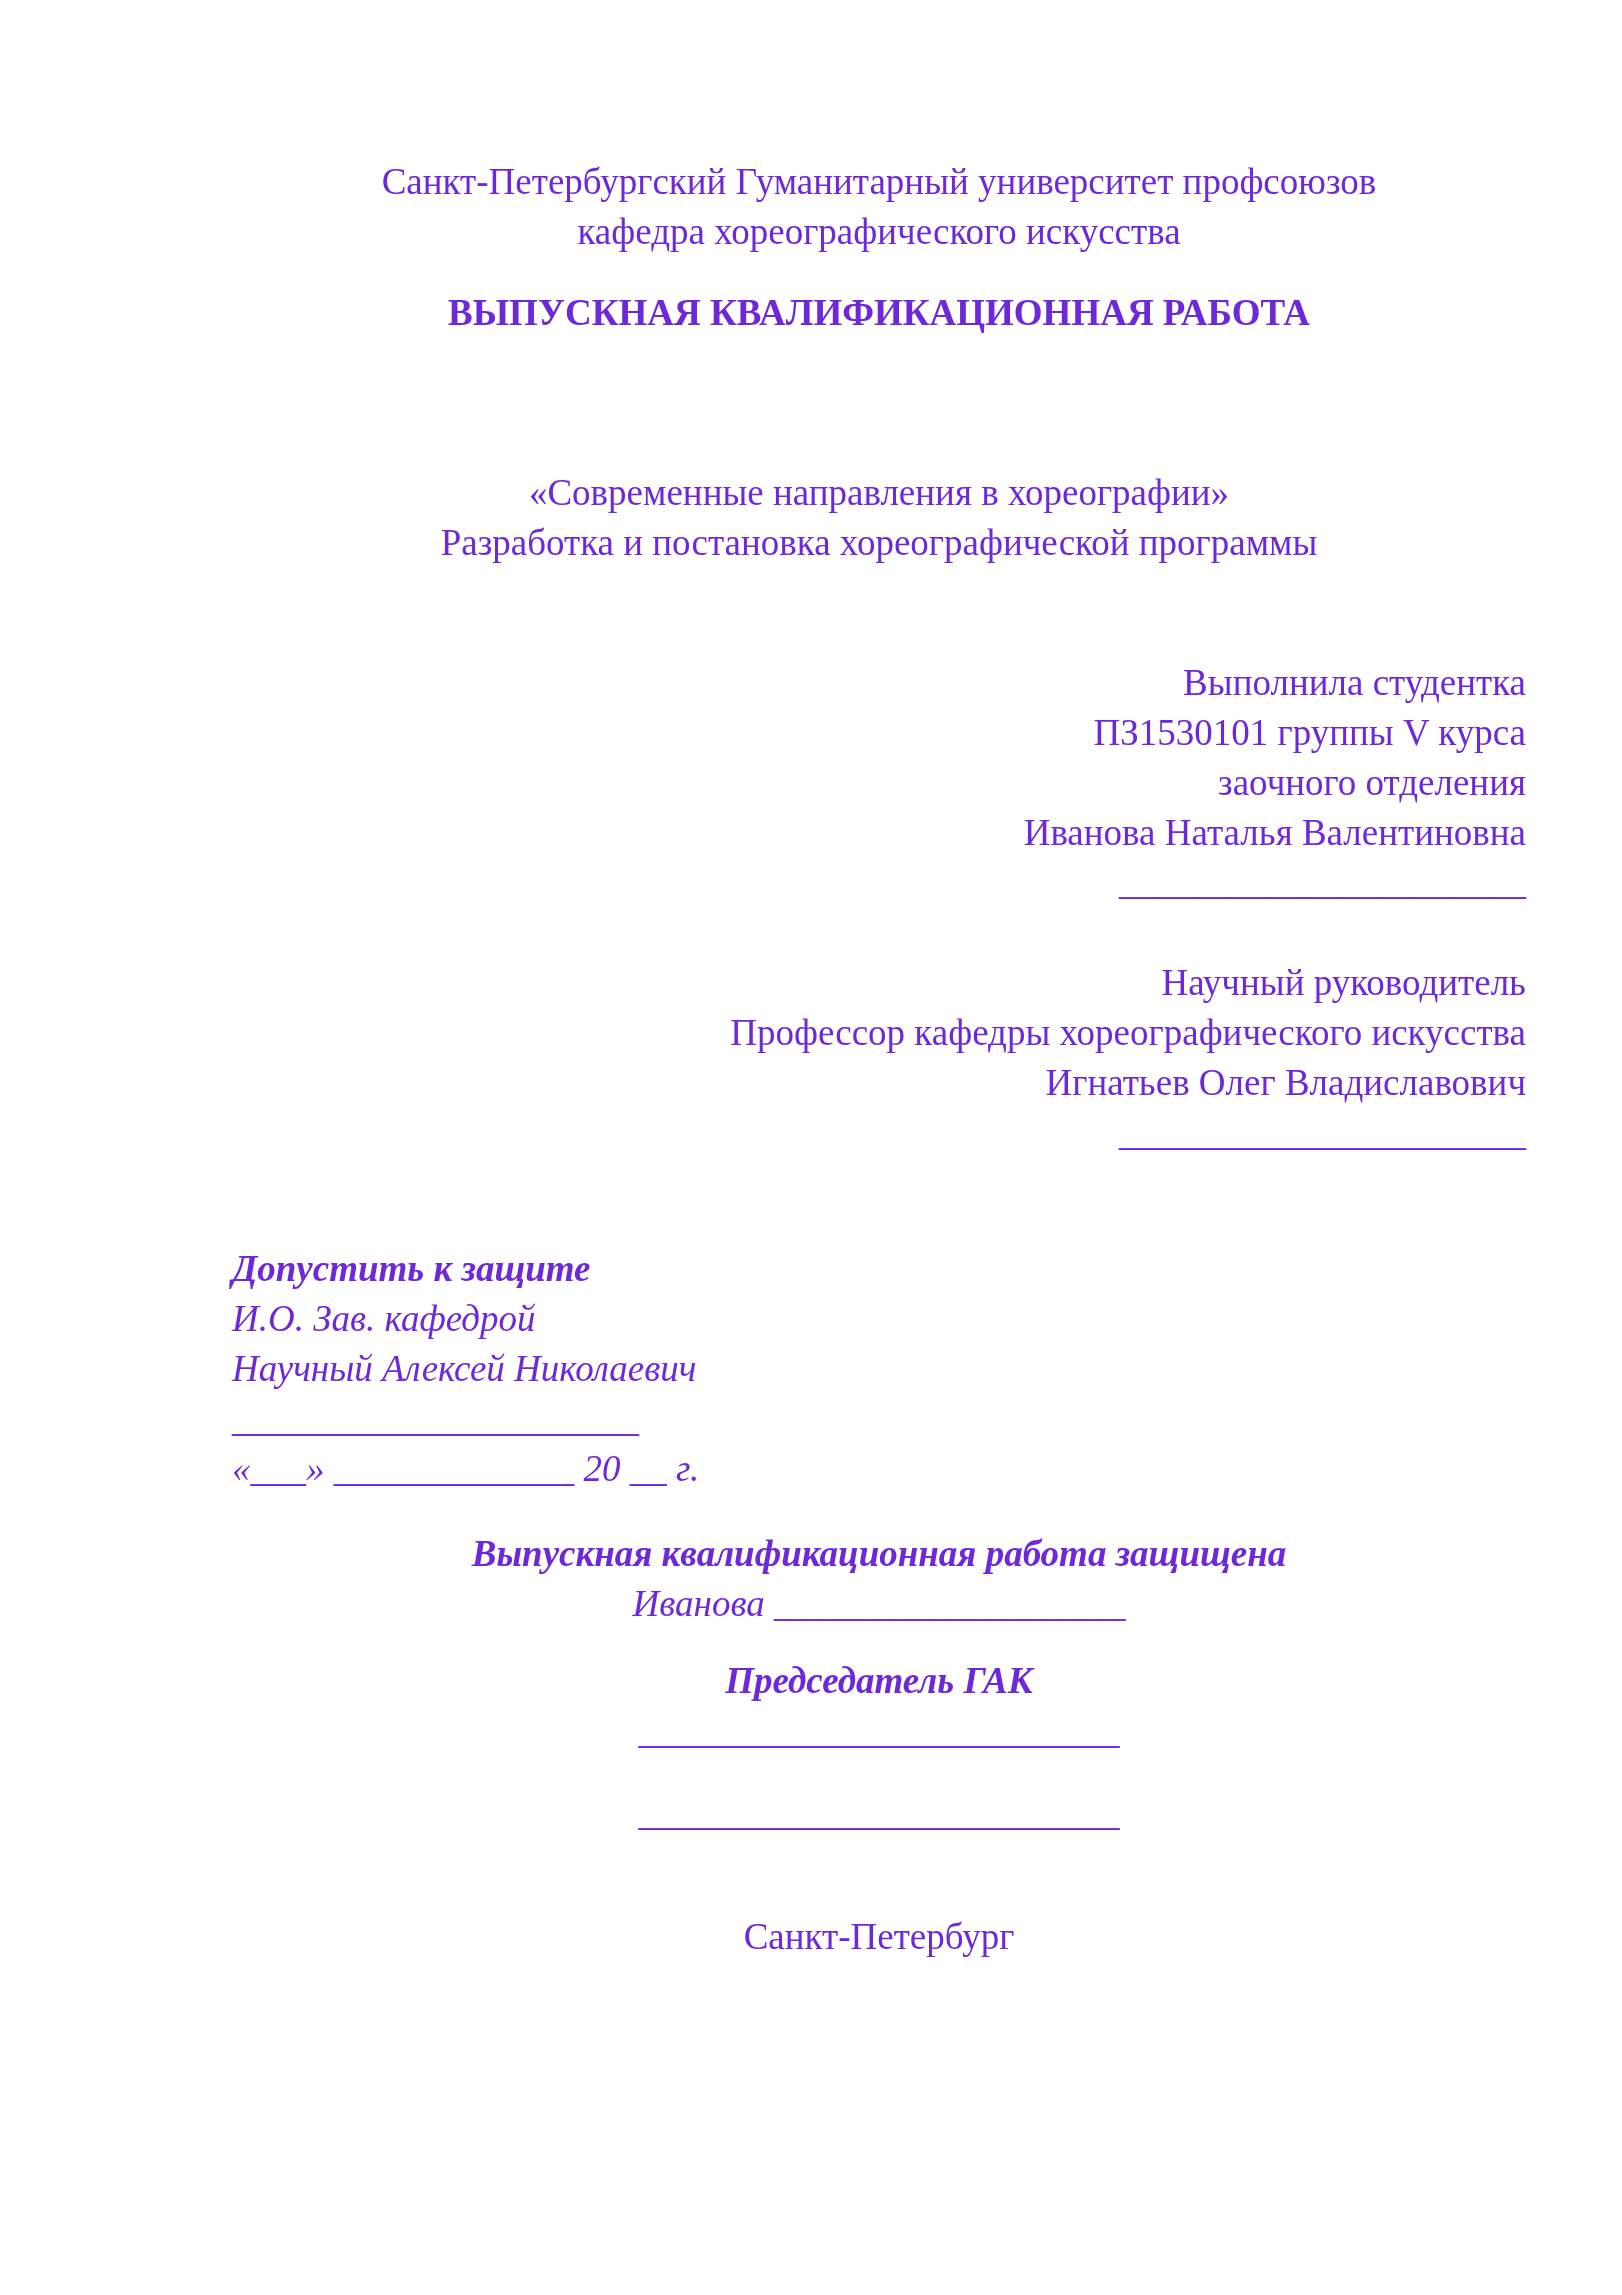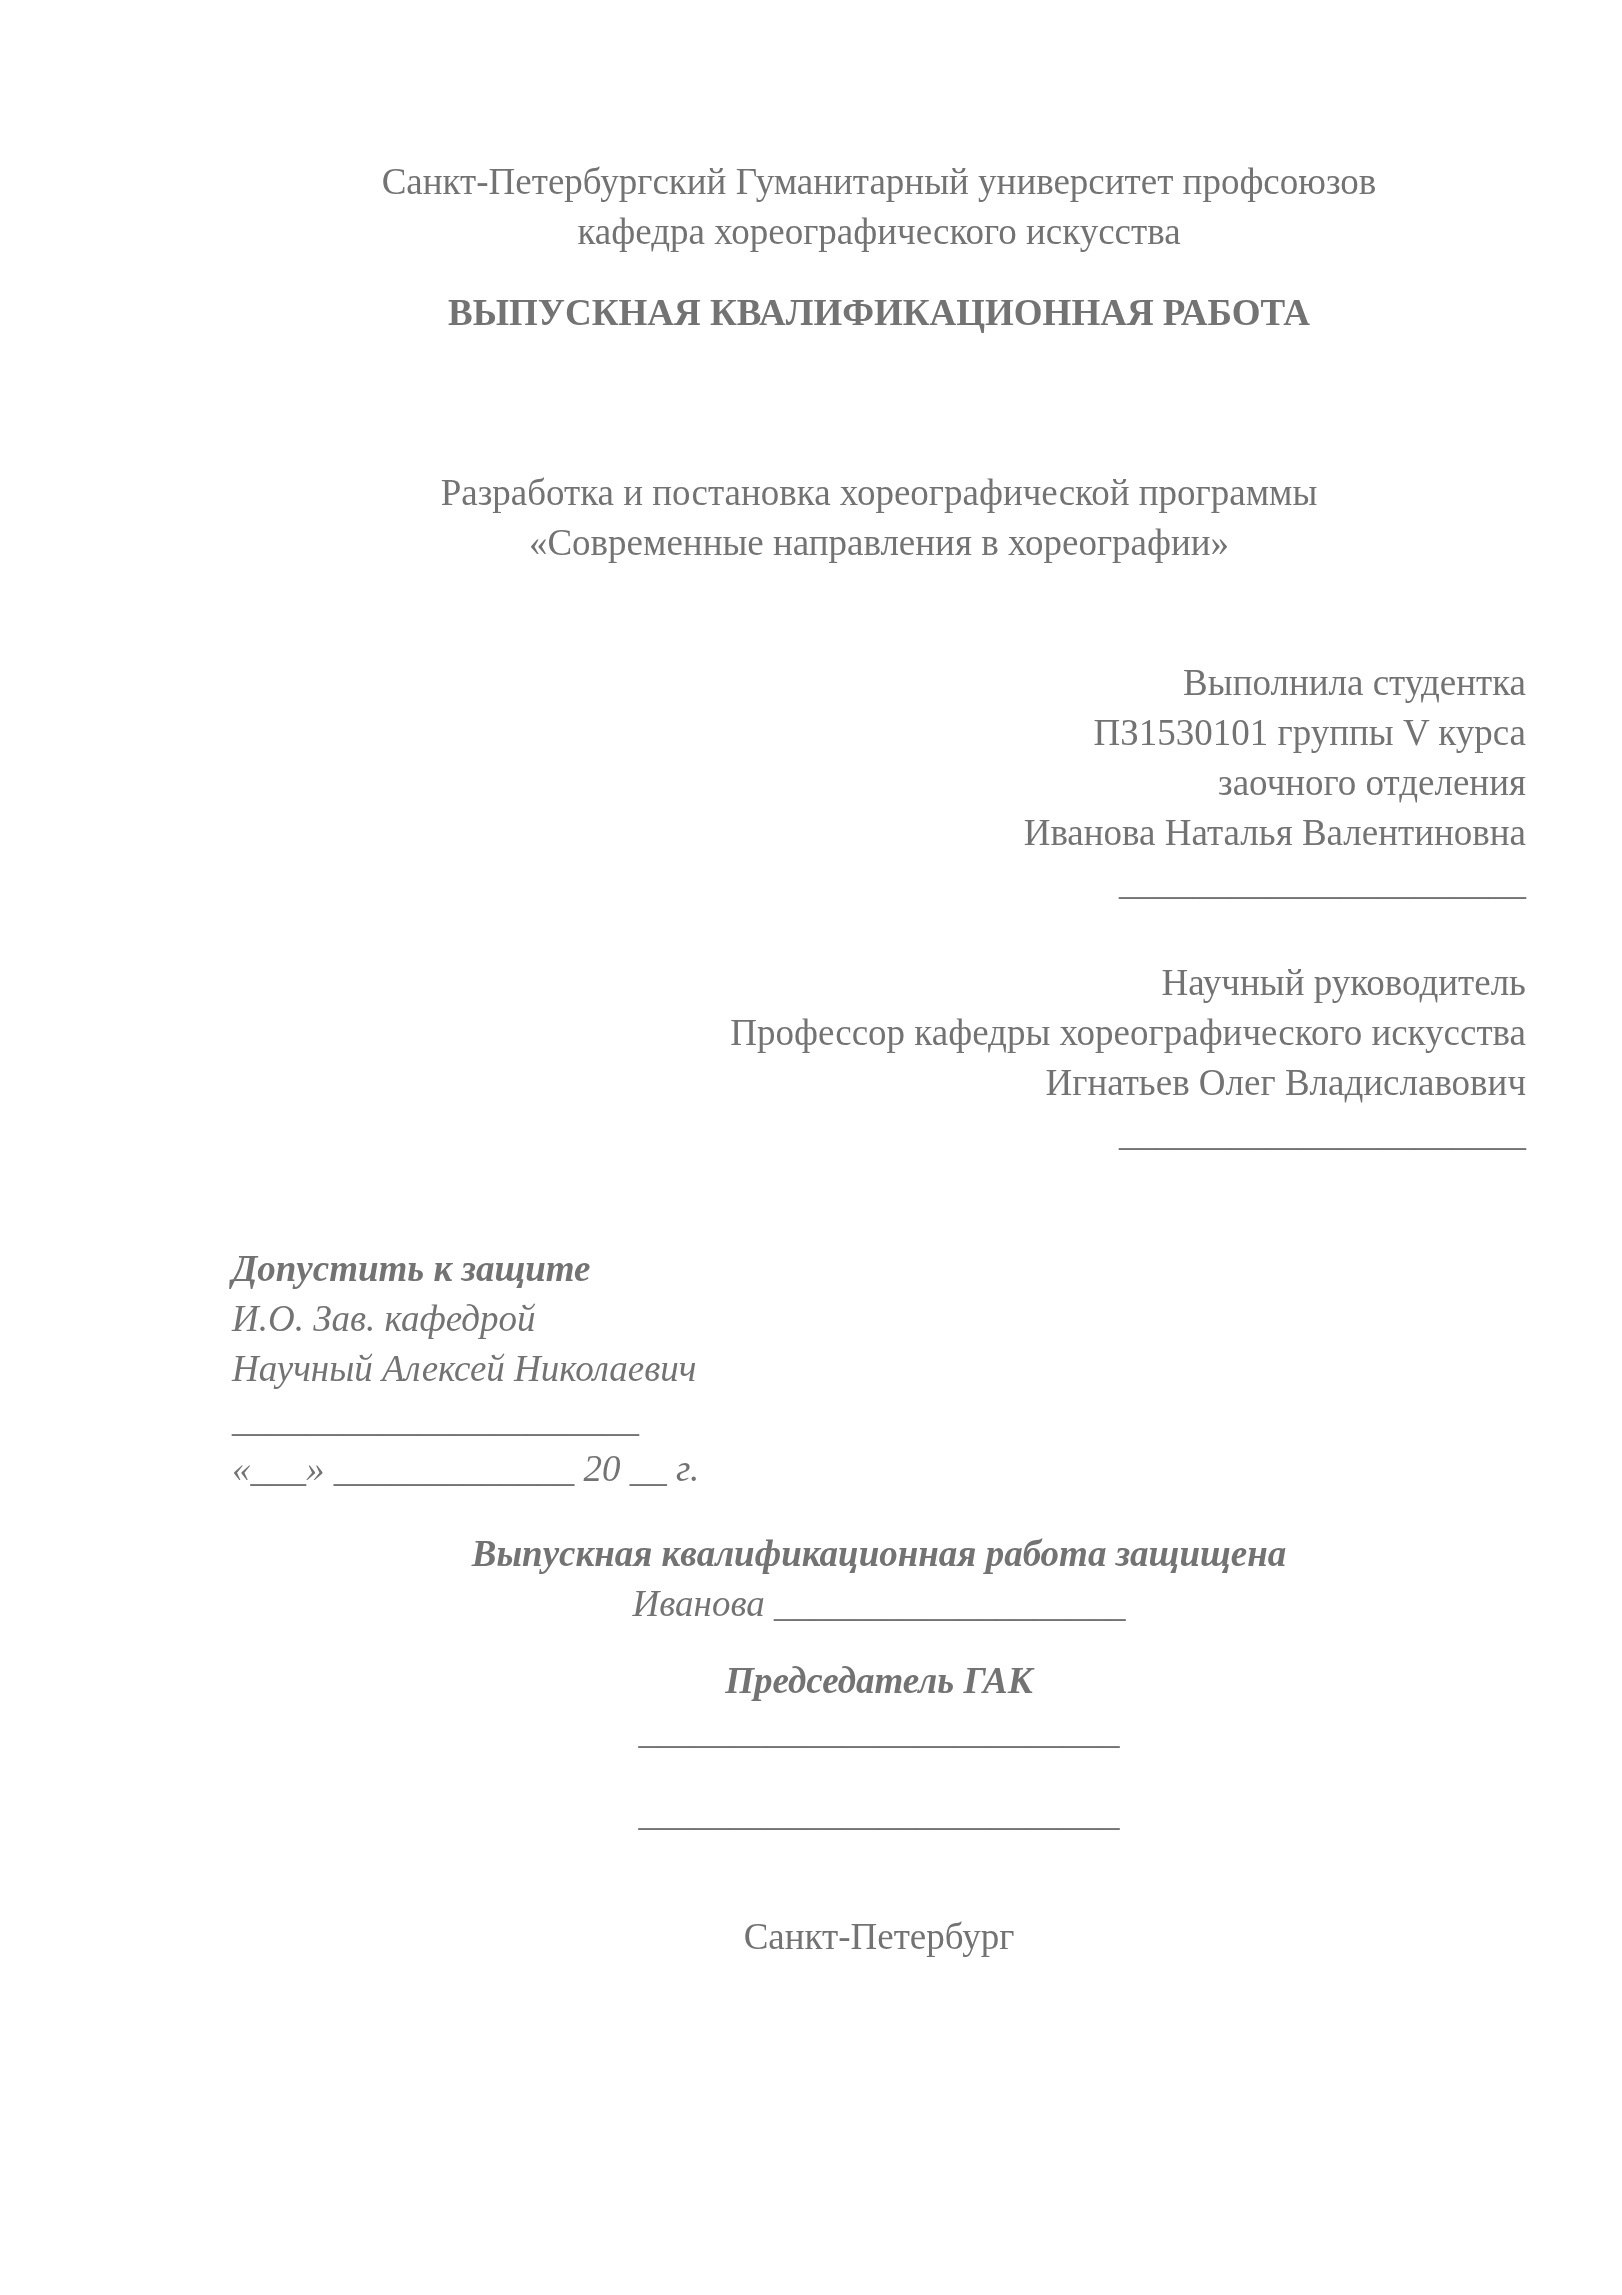--- a/index.html
+++ b/index.html
@@ -10,21 +10,21 @@
   .page {
     position: relative;
     width: 1623px;
     height: 2295px;
     background: #ffffff;
     box-sizing: border-box;
     padding: 157px 97px 0 232px;
     font-family: "Liberation Serif", "DejaVu Serif", serif;
     font-size: 37px;
     line-height: 1.35;
-    color: #737373;
+    color: #6d28d9;
   }
   .line { white-space: pre; }
   .wrapline { white-space: normal; }
   .center { text-align: center; }
   .right  { text-align: right; }
   .left   { text-align: left; }
   .bold   { font-weight: bold; }
   .italic { font-style: italic; }
 
   .title-block    { margin-top: 31px; }
@@ -45,22 +45,22 @@
   <div class="header-block center">
     <div class="wrapline">Санкт-Петербургский Гуманитарный университет профсоюзов</div>
     <div class="wrapline">кафедра хореографического искусства</div>
   </div>
 
   <div class="title-block center bold">
     <div class="line">ВЫПУСКНАЯ КВАЛИФИКАЦИОННАЯ РАБОТА</div>
   </div>
 
   <div class="topic-block center">
+    <div class="wrapline">«Современные направления в хореографии»</div>
     <div class="wrapline">Разработка и постановка хореографической программы</div>
-    <div class="wrapline">«Современные направления в хореографии»</div>
   </div>
 
   <div class="student-block right">
     <div class="line">Выполнила студентка</div>
     <div class="line">ПЗ1530101 группы V курса</div>
     <div class="line">заочного отделения</div>
     <div class="line">Иванова Наталья Валентиновна</div>
     <div class="line">______________________</div>
   </div>
 

